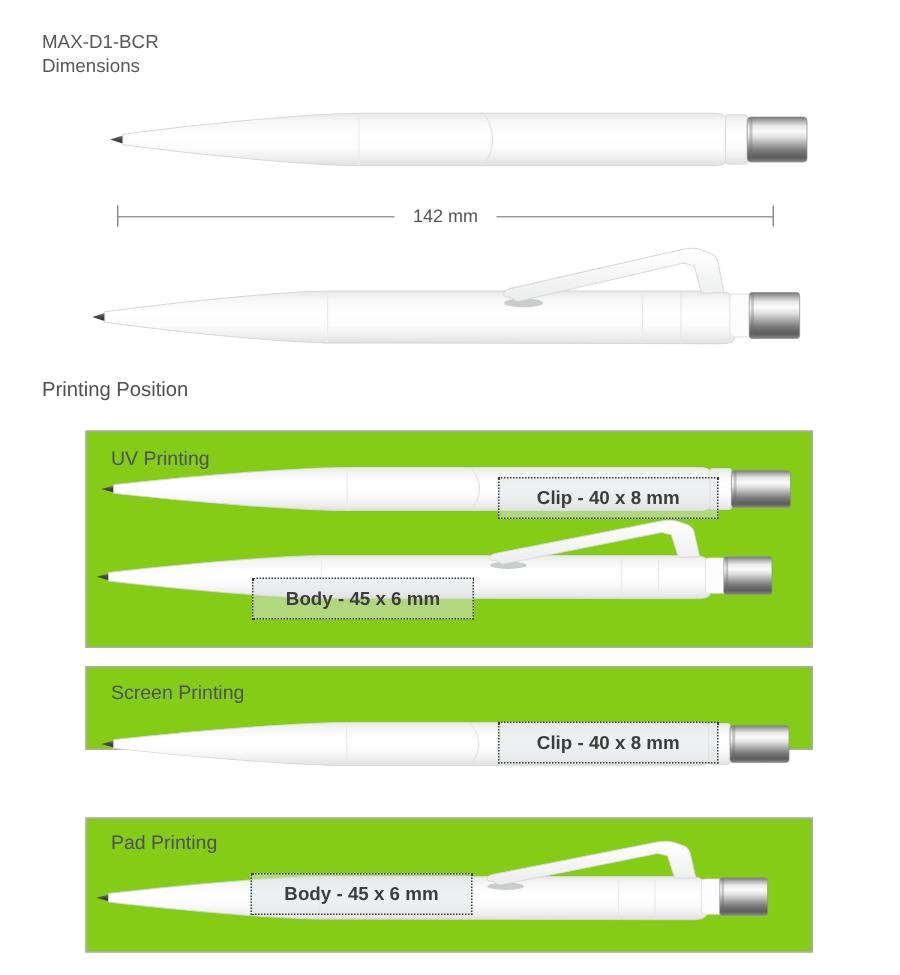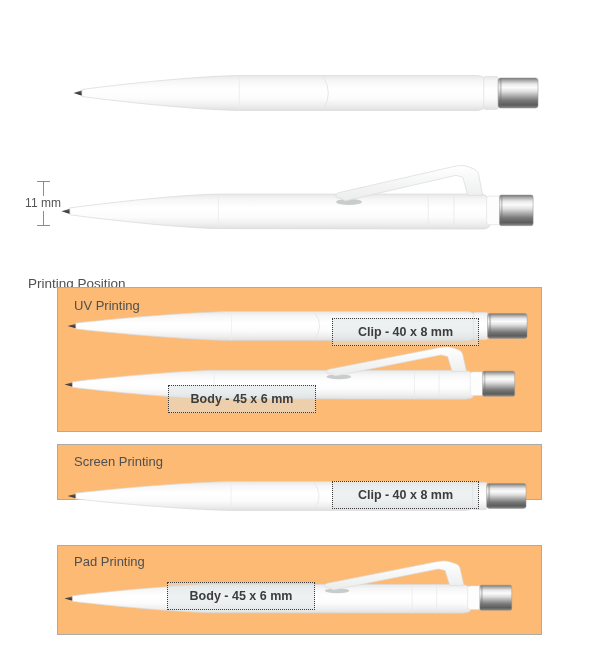--- a/index.html
+++ b/index.html
@@ -16,22 +16,22 @@
   .dim-h .tick{position:absolute;top:1px;width:1px;height:14px;background:#8c8c8c;}
   .dim-h .tick.l{left:0;} .dim-h .tick.r{right:0;}
   .dim-h .seg{flex:1;height:1px;background:#9a9a9a;}
   .dim-h .lbl{padding:0 12px;font-size:12px;color:#545454;white-space:nowrap;}
   
   .dim-v{position:absolute;left:21px;top:181px;width:44px;height:45px;display:flex;flex-direction:column;align-items:center;}
   .dim-v .htick{width:13px;height:1px;background:#8c8c8c;}
   .dim-v .vseg{width:1px;flex:1;background:#8c8c8c;min-height:6px;}
   .dim-v .lbl{font-size:12px;color:#545454;white-space:nowrap;line-height:13px;padding:1px 0;}
   
-  .pp-title{position:absolute;left:28px;top:252px;font-size:13.5px;color:#4e5052;margin-top:24px;}
-  .pbox{position:absolute;left:57px;width:485px;border:1px solid #ababab;background:#fdba74;box-sizing:border-box;}
+  .pp-title{position:absolute;left:28px;top:252px;font-size:13.5px;color:#4e5052;}
+  .pbox{position:absolute;left:57px;width:485px;border:1px solid #ababab;background:#84cc16;box-sizing:border-box;}
   .pbox .sec-lbl{position:absolute;left:16px;font-size:13px;color:#4e5052;}
   .area{
     position:absolute;box-sizing:border-box;border:1.6px dotted #3a3a3a;
     background:rgba(222,227,227,0.5);display:flex;align-items:center;justify-content:center;
     font-size:12.5px;color:#3d3d3d;white-space:nowrap;z-index:5;font-weight:bold;
   }
 </style>
 </head>
 <body>
 
@@ -87,33 +87,37 @@
         <path d="M372,32.9 L372,67.6" stroke="#e8e8e8" stroke-width="0.8"></path>
         <path d="M398,32.9 L398,67.6" stroke="#e8e8e8" stroke-width="0.8"></path>
         <rect x="431" y="34.5" width="17" height="29" rx="3" fill="#fdfdfd" stroke="#dddddd" stroke-width="0.6"></rect>
         <rect x="444" y="33.5" width="34" height="31" rx="2" fill="url(#gChrome)" stroke="#8f8f8f" stroke-width="0.5"></rect>
         <rect x="445.3" y="34" width="1.8" height="30" fill="#6e6e6e" opacity="0.35"></rect>
         <path d="M283,36.5 C278,37.5 277,32.5 282,31 L398,4.5 C404,3.2 409,3.2 413,5 L419,7.5 C421,8.5 422.5,10.5 423,13 L427,33.5 L412,34 L407,15.5 L400,13.5 L288,39.5 Z" fill="url(#gClip)" stroke="#d9d9d9" stroke-width="0.7" stroke-linejoin="round"></path>
       </g>
     </defs>
   </svg>
 
+  <div class="hdr">
+    <div>MAX-D1-BCR</div>
+    <div>Dimensions</div>
+  </div>
 
   <svg class="pen" style="left:72px;top:70px;width:468px;height:46px" viewBox="0 0 470 46" preserveAspectRatio="none">
       <use href="#penTop"></use>
     </svg>
 
+  <div class="dim-h">
+    <span class="tick l"></span>
+    <span class="seg"></span>
+    <span class="lbl">142 mm</span>
+    <span class="seg"></span>
+    <span class="tick r"></span>
+  </div>
 
-  <div class="dim-v">
-    <span class="htick"></span>
-    <span class="vseg"></span>
-    <span class="lbl">11 mm</span>
-    <span class="vseg"></span>
-    <span class="htick"></span>
-  </div>
 
   <svg class="pen" style="left:60px;top:162px;width:485px;height:73px" viewBox="0 0 490 74" preserveAspectRatio="none">
       <use href="#penSide"></use>
     </svg>
 
   <div class="pp-title">Printing Position</div>
 
   <div class="pbox" style="top:287px;height:145px">
     <div class="sec-lbl" style="top:10px">UV Printing</div>
     <svg class="pen" style="left:8px;top:19px;width:463px;height:38px" viewBox="0 0 470 46" preserveAspectRatio="none">

